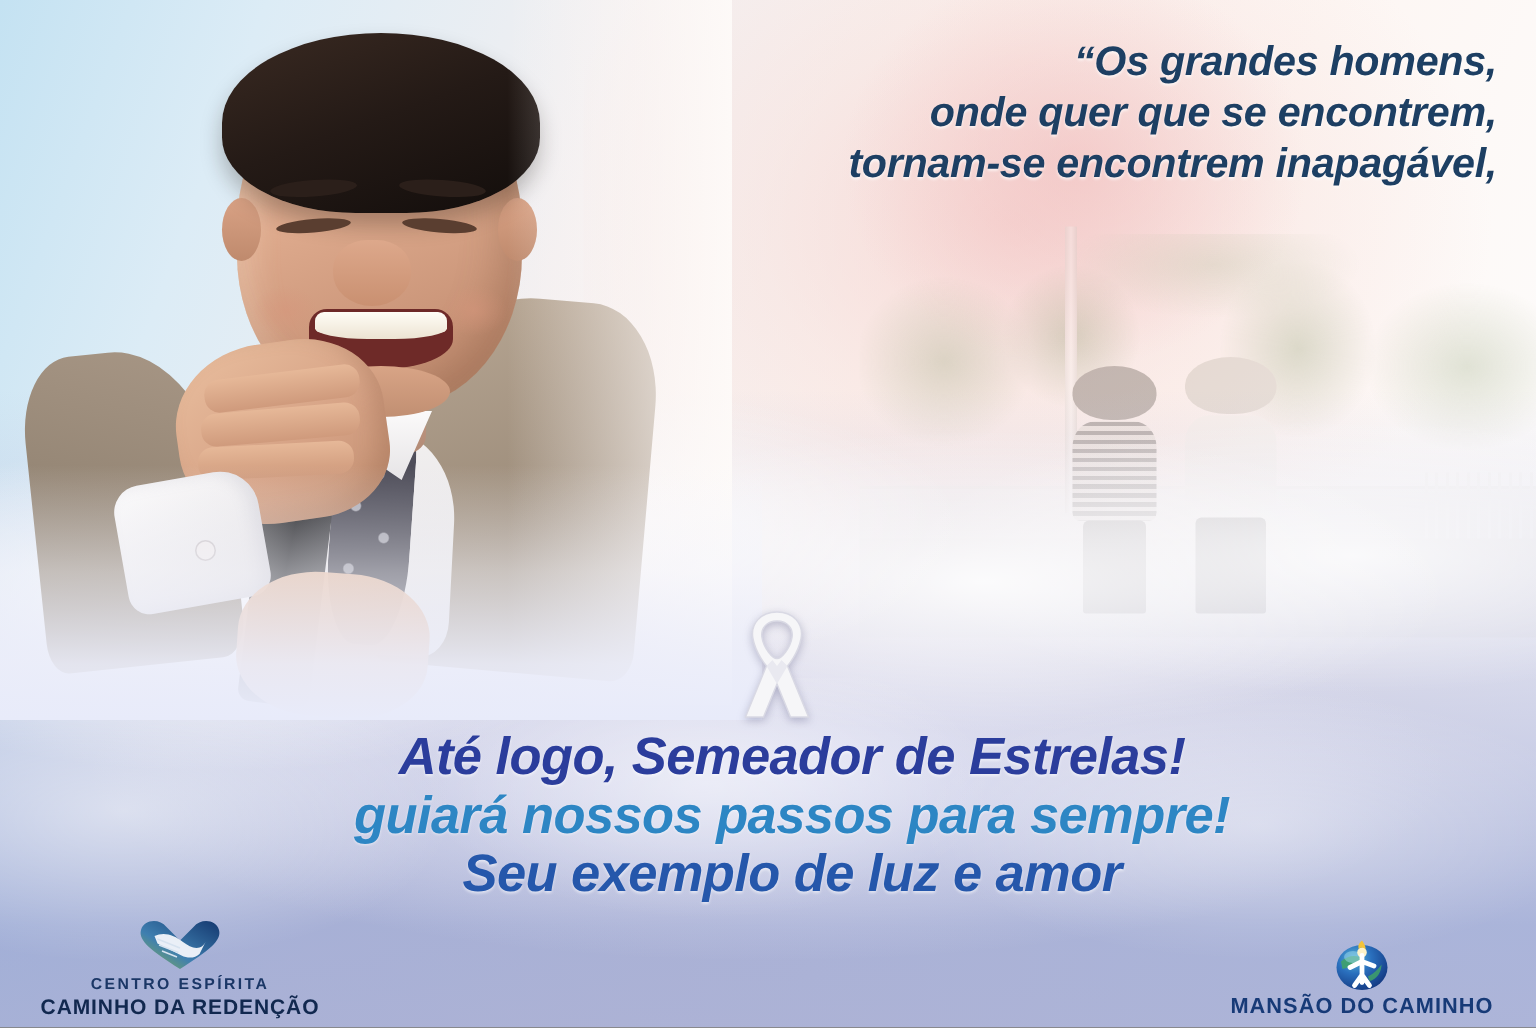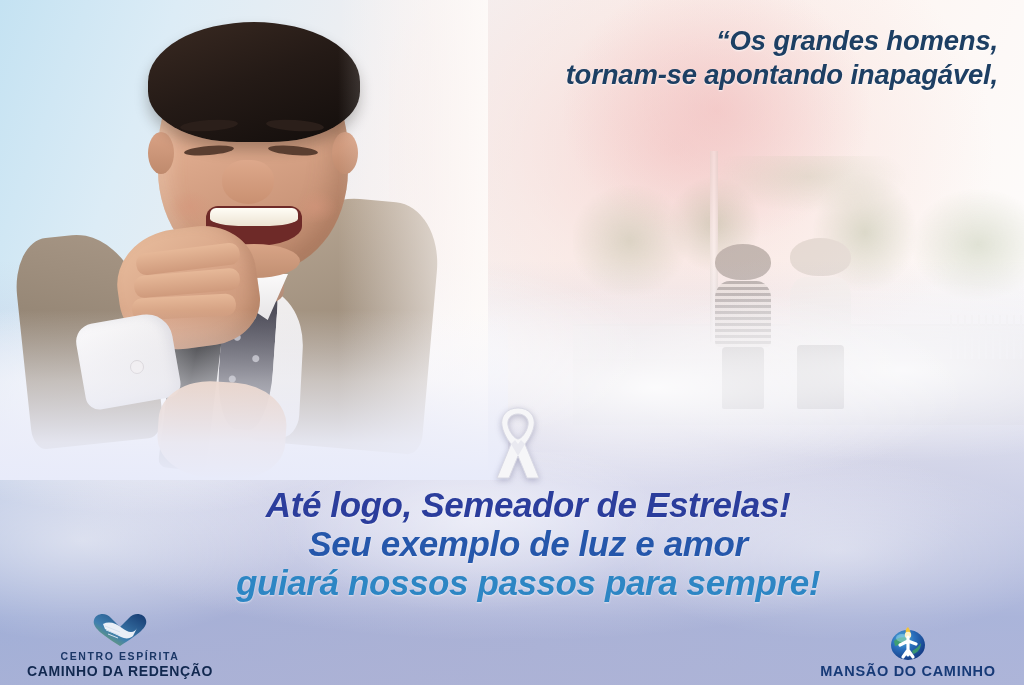--- a/index.html
+++ b/index.html
@@ -378,35 +378,36 @@
     <div class="finger f3"></div>
     <div class="cuff"></div>
     <div class="button"></div>
     <div class="hand2"></div>
     <div class="fade-r"></div>
     <div class="fade"></div>
   </div>
 
   <div class="quote">
     <span class="ln">“Os grandes homens,</span>
-    <span class="ln">tornam-se apontando inapagável,</span>
+    <span class="ln">onde quer que se encontrem,</span>
+    <span class="ln">tornam-se encontrem inapagável,</span>
   </div>
 
   <div class="ribbon">
     <svg width="62" height="80" viewBox="0 0 62 80" aria-hidden="true">
       <path d="M31 4 C20 4 13 12 15 22 C17 32 24 40 24 40 L10 74 L22 74 L31 52 L40 74 L52 74 L38 40 C38 40 45 32 47 22 C49 12 42 4 31 4 Z
                M31 10 C38 10 42 15 41 21 C40 28 34 35 31 35 C28 35 22 28 21 21 C20 15 24 10 31 10 Z" fill="#f6f6f8" stroke="#d9d9e4" stroke-width="1"></path>
       <path d="M24 40 L31 52 L38 40 L34 36 L31 40 L28 36 Z" fill="#e9e9f0"></path>
     </svg>
   </div>
 
   <div class="headline">
     <span class="hl hl1">Até logo, Semeador de Estrelas!</span>
+    <span class="hl hl3">guiará nossos passos para sempre!</span>
     <span class="hl hl2">Seu exemplo de luz e amor</span>
-    <span class="hl hl3">guiará nossos passos para sempre!</span>
   </div>
 
   <div class="logo logo-right">
     <div class="mark">
       <svg width="52" height="40" viewBox="0 0 52 40" aria-hidden="true">
         <defs>
           <radialGradient id="ggrad" cx="35%" cy="30%" r="75%">
             <stop offset="0%" stop-color="#56b6d8"></stop>
             <stop offset="45%" stop-color="#2a6fbd"></stop>
             <stop offset="100%" stop-color="#143a83"></stop>

